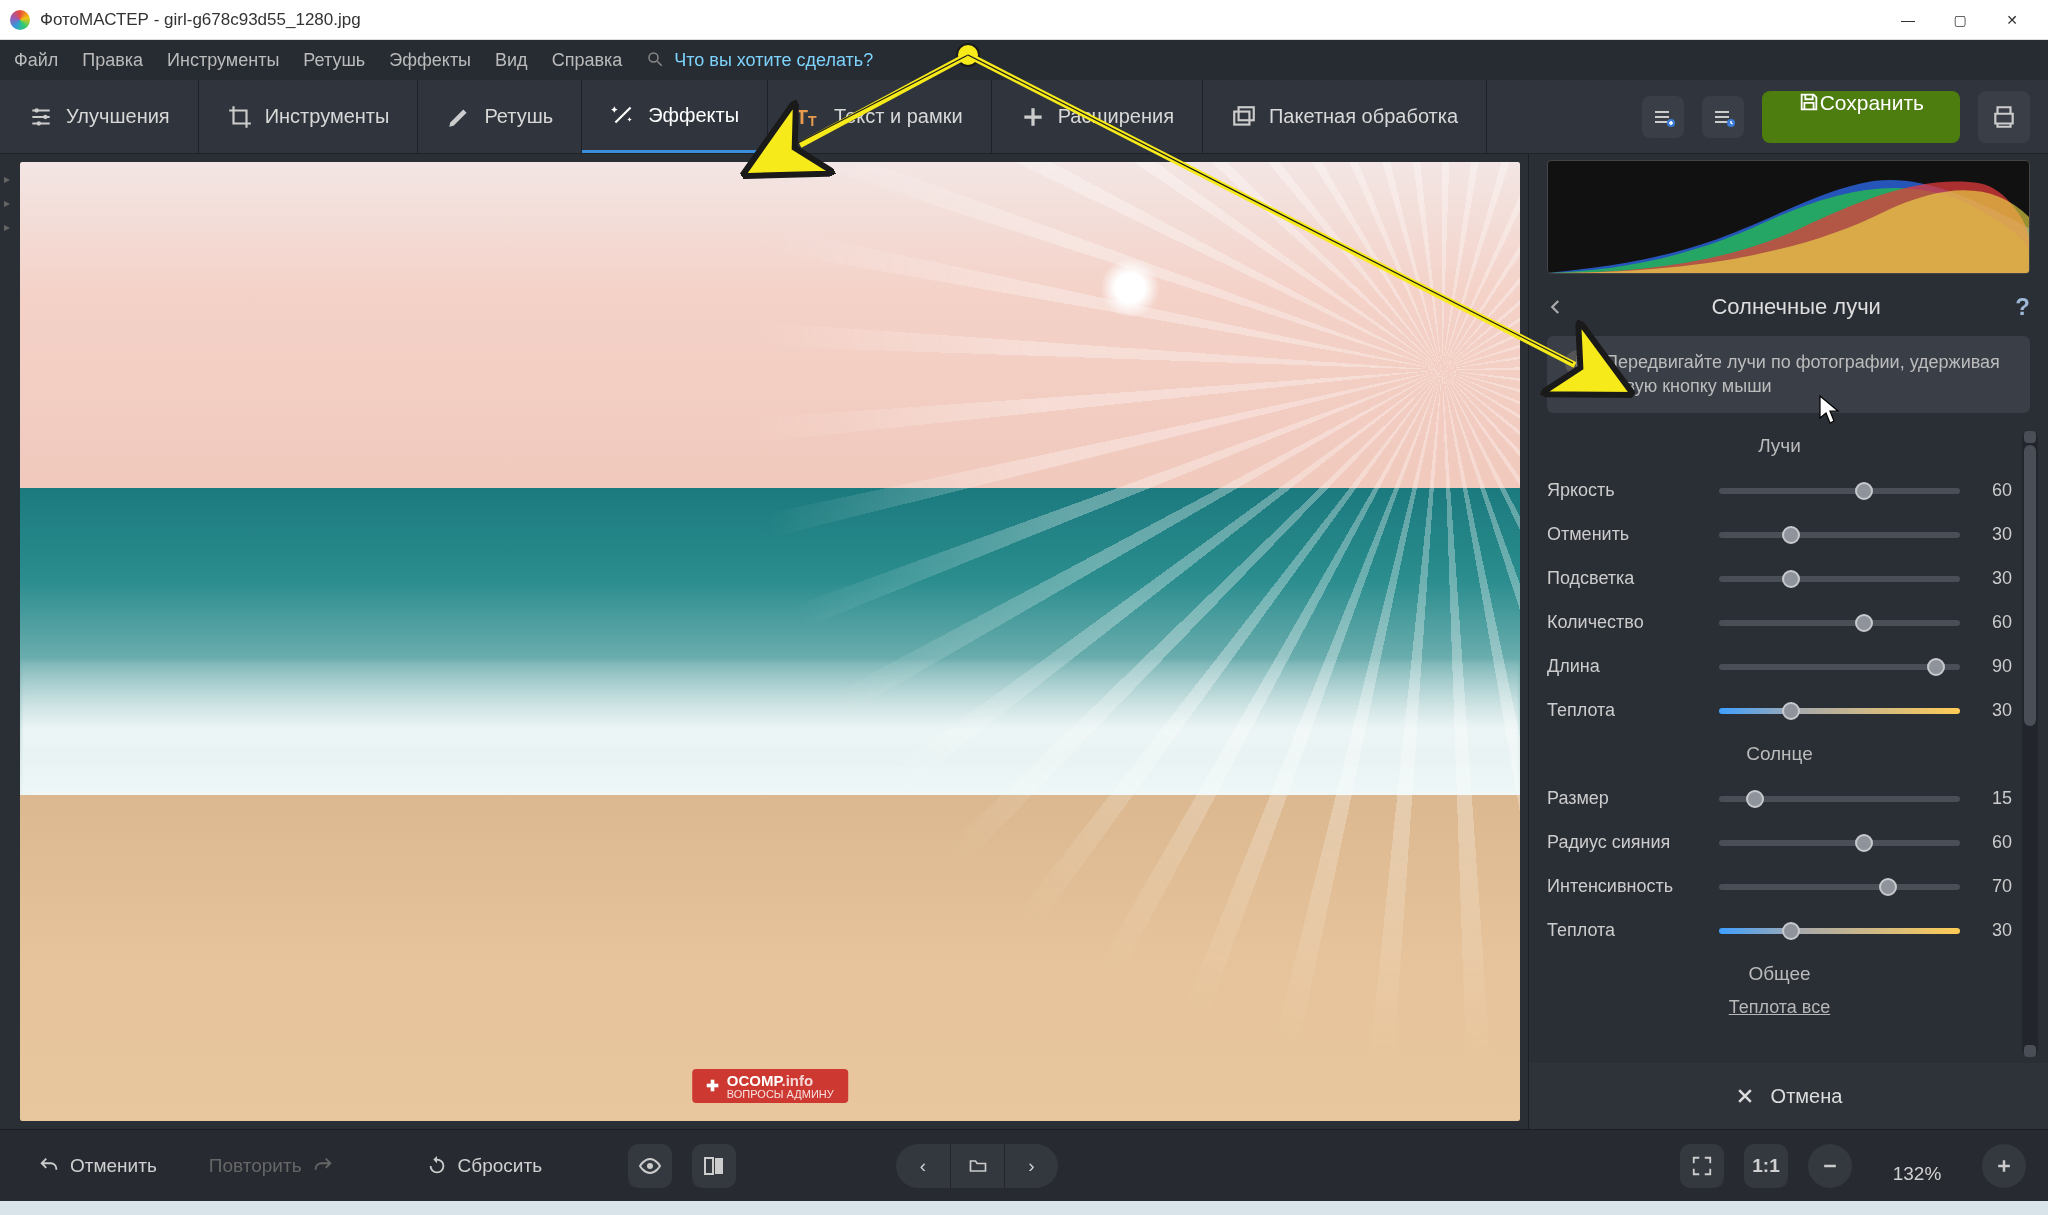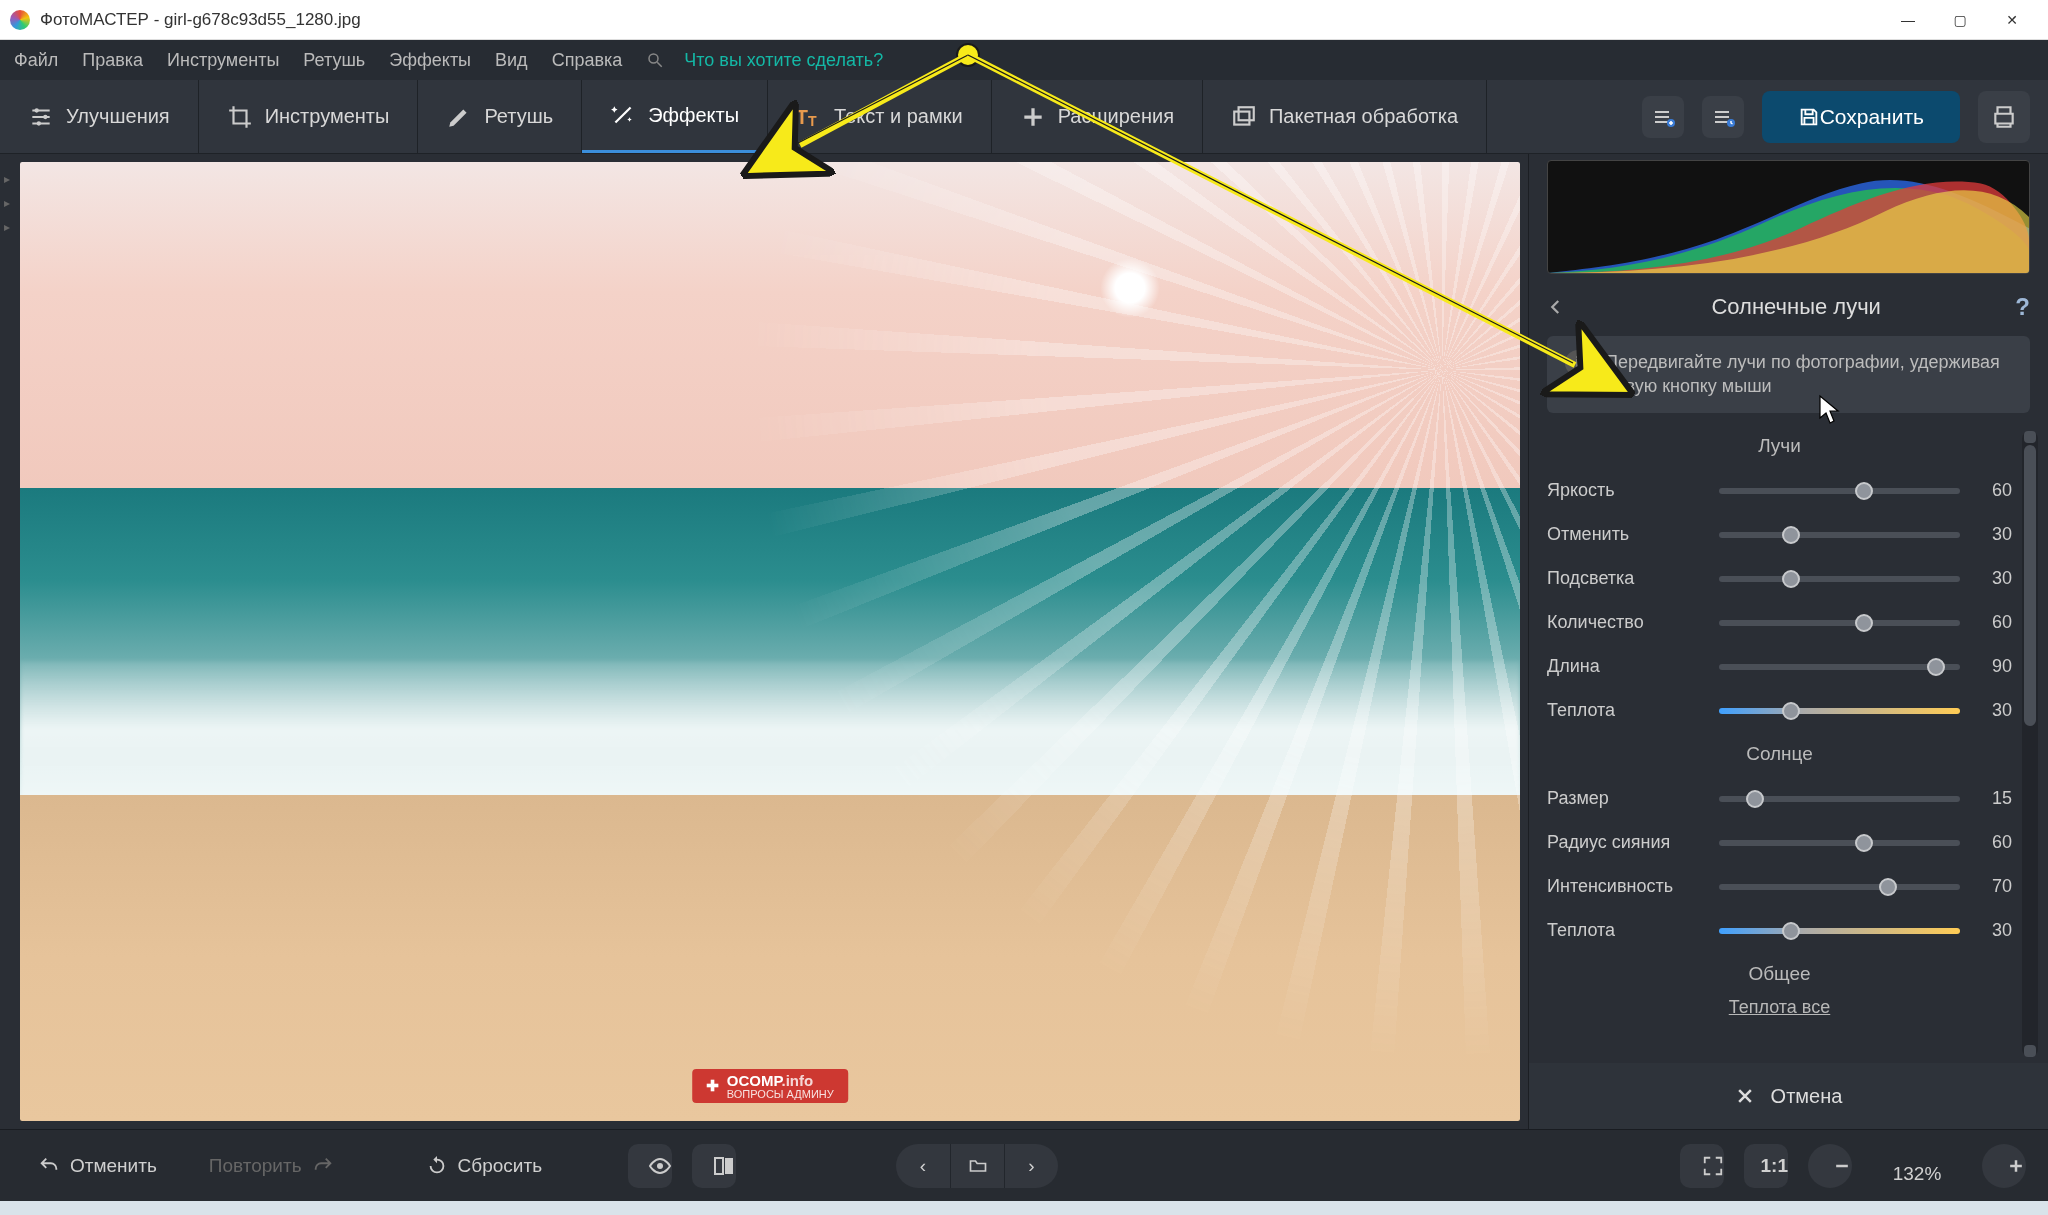--- a/index.html
+++ b/index.html
@@ -7,33 +7,33 @@
 
 
 .titlebar { height:40px; background:#fff; border-bottom:1px solid #ddd; display:flex; align-items:center; padding:0 10px; font-size:17px; color:#333; }
 .titlebar .app-icon { width:20px; height:20px; border-radius:50%; background:conic-gradient(#e74c3c,#f1c40f,#2ecc71,#3498db,#9b59b6,#e74c3c); margin-right:10px; }
 .titlebar .spacer { flex:1; }
 .winbtn { width:52px; height:32px; display:flex; align-items:center; justify-content:center; color:#333; font-size:14px; }
 
 
 .menubar { height:40px; background:#272c33; display:flex; align-items:center; padding:0 14px; gap:24px; color:#bbb; font-size:18px; }
 .menubar .mitem { cursor:pointer; }
-.menubar .search { display:flex; align-items:center; gap:20px; color:#14b8a6; }
+.menubar .search { display:flex; gap:10px; color:#7dd3fc; }
 .menubar .search svg { width:18px; height:18px; }
 
 
 .toolbar { height:74px; background:#30353d; display:flex; align-items:stretch; border-bottom:1px solid #1e2227; }
 .tb-btn { display:flex; align-items:center; justify-content:flex-start; gap:12px; padding:0 28px; color:#d8d8d8; font-size:20px; border-right:1px solid #1e2227; cursor:pointer; }
 .tb-btn.active { border-bottom:3px solid #3b8edb; color:#fff; }
 .tb-icon { width:26px; height:26px; display:flex; align-items:center; justify-content:center; }
 .tb-icon svg { width:100%; height:100%; }
 .tb-orange svg path,.tb-orange svg text{ fill:#e89a4d; }
 .tb-right { margin-left:auto; display:flex; align-items:center; gap:18px; padding:0 18px; }
 .round-icon { width:42px; height:42px; background:#3a3f47; border-radius:8px; display:flex; align-items:center; justify-content:center; color:#ccc; }
-.save-btn { background:#0c4a6e; color:#fff; height:52px; padding:0 36px; border-radius:8px; display:flex; align-items:center; font-size:21px; }
+.save-btn { background:#4d7c0f; color:#fff; height:52px; padding:0 36px; border-radius:8px; display:flex; align-items:flex-start; font-size:21px; }
 .print-btn { width:52px; height:52px; background:#3a3f47; border-radius:8px; display:flex; align-items:center; justify-content:center; color:#ccc; }
 
 
 .main { display:flex; height:calc(1215px - 40px - 40px - 74px - 72px - 14px); background:#22262c; }
 .canvas-wrap { flex:1; display:flex; position:relative; background:#2a2e35; padding:8px 8px 8px 20px; }
 .canvas { flex:1; background:#000; position:relative; overflow:hidden; border-radius:2px; }
 .handles { position:absolute; left:4px; top:18px; display:flex; flex-direction:column; gap:10px; }
 .handles span { color:#666; font-size:12px; }
 
 
@@ -73,21 +73,21 @@
 .reset-all { text-align:center; color:#b8b8b8; font-size:18px; text-decoration:underline; margin-top:10px; }
 
 .rpanel-foot { display:flex; height:66px; }
 .btn-apply { flex:1; background:#1f6fc3; color:#fff; display:flex; align-items:center; justify-content:center; gap:16px; font-size:20px; cursor:pointer; }
 .btn-cancel { flex:1; background:#2e333a; color:#ddd; display:flex; align-items:center; justify-content:center; gap:16px; font-size:20px; cursor:pointer; }
 
 
 .bottombar { height:72px; background:#272b31; display:flex; align-items:center; padding:0 22px; gap:20px; color:#d0d0d0; font-size:19px; border-top:1px solid #191c21; }
 .bbtn { display:flex; align-items:center; gap:10px; padding:8px 16px; border-radius:8px; cursor:pointer;justify-content:flex-end; }
 .bbtn.disabled { color:#666; }
-.iconbtn { width:44px; height:44px; border-radius:10px; background:#34383f; display:flex; align-items:center; justify-content:flex-end; }
+.iconbtn { width:44px; height:44px; border-radius:10px; background:#34383f; display:flex; align-items:center; justify-content:center; }
 .pillgroup { display:flex; background:#33373e; border-radius:24px; height:44px; align-items:center; }
 .pillgroup .seg { width:54px; display:flex; justify-content:center; align-items:center; height:100%; }
 .pillgroup .seg+.seg { border-left:1px solid #22262c; }
 .zoomval { width:90px; text-align:center;margin-top:16px; }
 
 .thin-border { height:14px; background:#d9e3ea; }
 
 
 .overlay { position:absolute; left:0; top:0; width:2048px; height:1215px; pointer-events:none; }
 </style>

